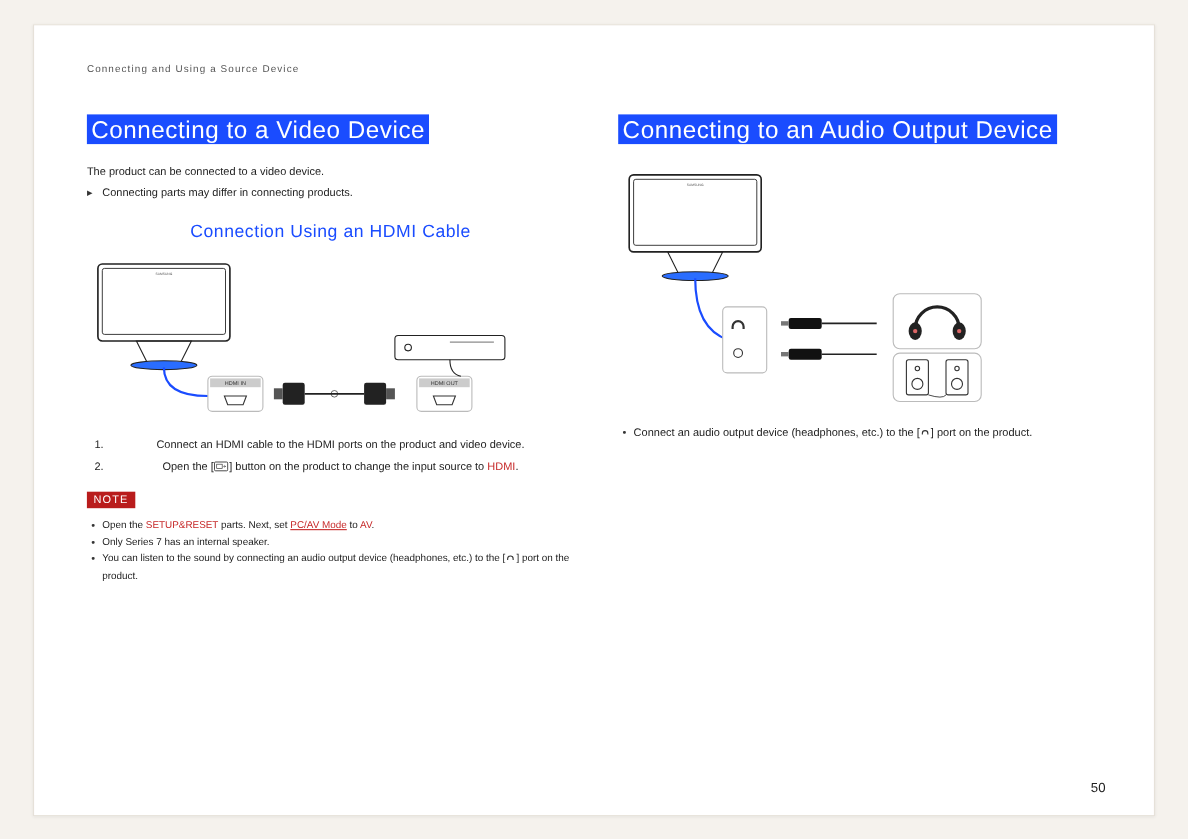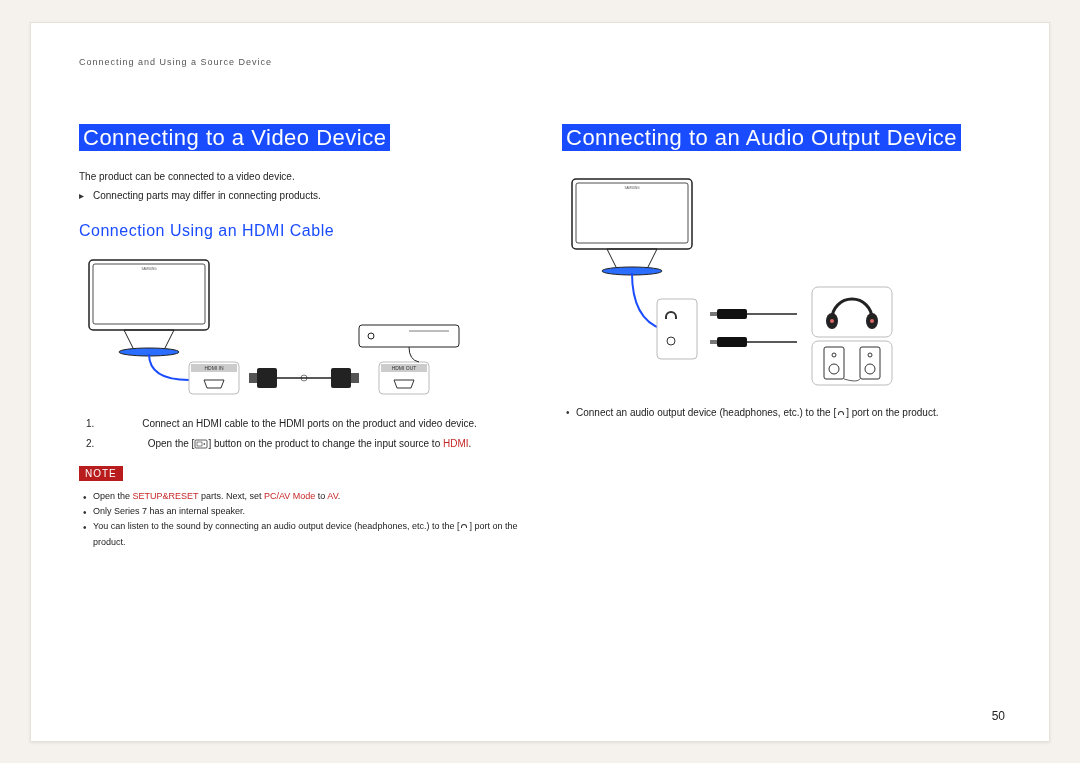--- a/index.html
+++ b/index.html
@@ -42,21 +42,21 @@
     display: inline;
     background: #1a4cff;
     color: #fff;
     font-size: 22px;
     font-weight: normal;
     letter-spacing: 0.5px;
     padding: 1px 4px;
     line-height: 1.35;
     margin: 0;
   }
-  .h1wrap { margin-bottom: 16px; line-height: 1.35; margin-top: 20px;}
+  .h1wrap { margin-bottom: 16px; line-height: 1.35;}
   p.body {
     font-size: 10px;
     color: #222;
     margin: 6px 0 4px 0;
     line-height: 1.5;
   }
   ul.clean {
     list-style: none;
     padding: 0;
     margin: 4px 0;
@@ -95,20 +95,21 @@
     top: 0;
     font-size: 10px;
     color: #333;
   }
   h2.blue {
     color: #1a4cff;
     font-size: 16px;
     font-weight: normal;
     letter-spacing: 0.5px;
     margin: 18px 0 10px 0;
+    text-align: center;
   }
   ol.steps {
     font-size: 10px;
     color: #222;
     padding-left: 18px;
     margin: 6px 0;
     text-align: center;
   }
   ol.steps li {
     margin: 4px 0;
@@ -137,21 +138,21 @@
   }
   ul.notelist li::before {
     content: "•";
     position: absolute;
     left: 4px;
     top: 0;
     font-size: 10px;
     color: #333;
   }
   .red { color: #c62828; }
-  .redu { color: #c62828; }
+  .redu { color: #c62828; text-decoration: underline; }
   .pagenum {
     position: absolute;
     right: 44px;
     bottom: 18px;
     font-size: 12px;
     color: #222;
   }
   .icon-inline svg { vertical-align: -2px; }
   .diagram {
     margin: 8px 0 12px 0;

